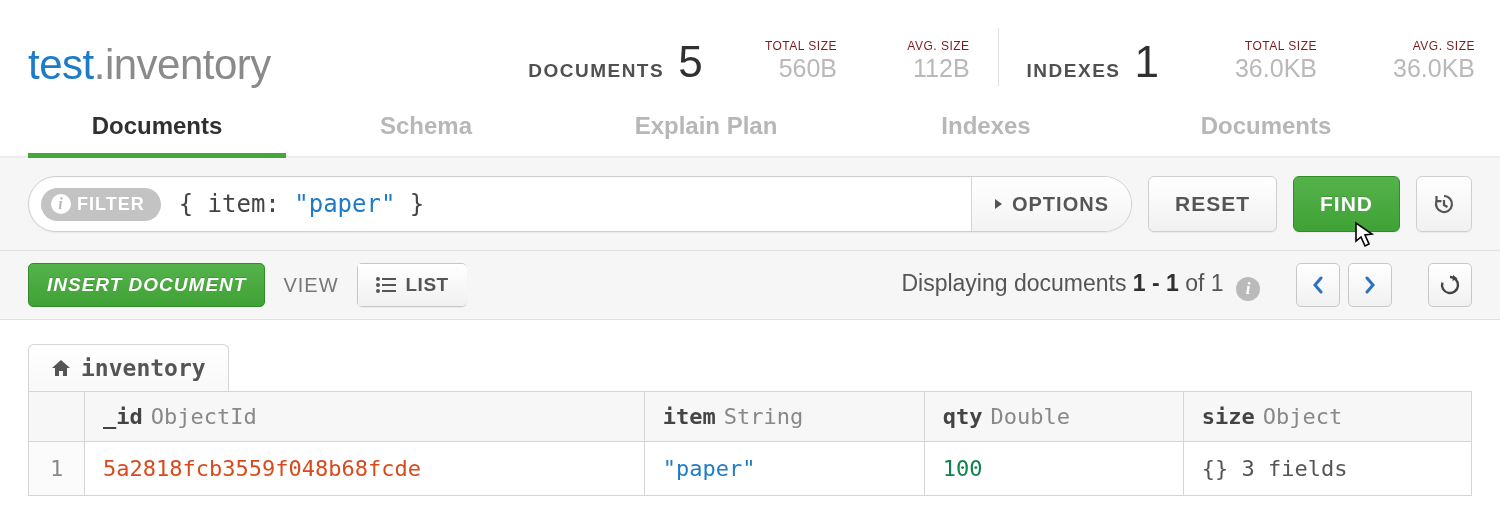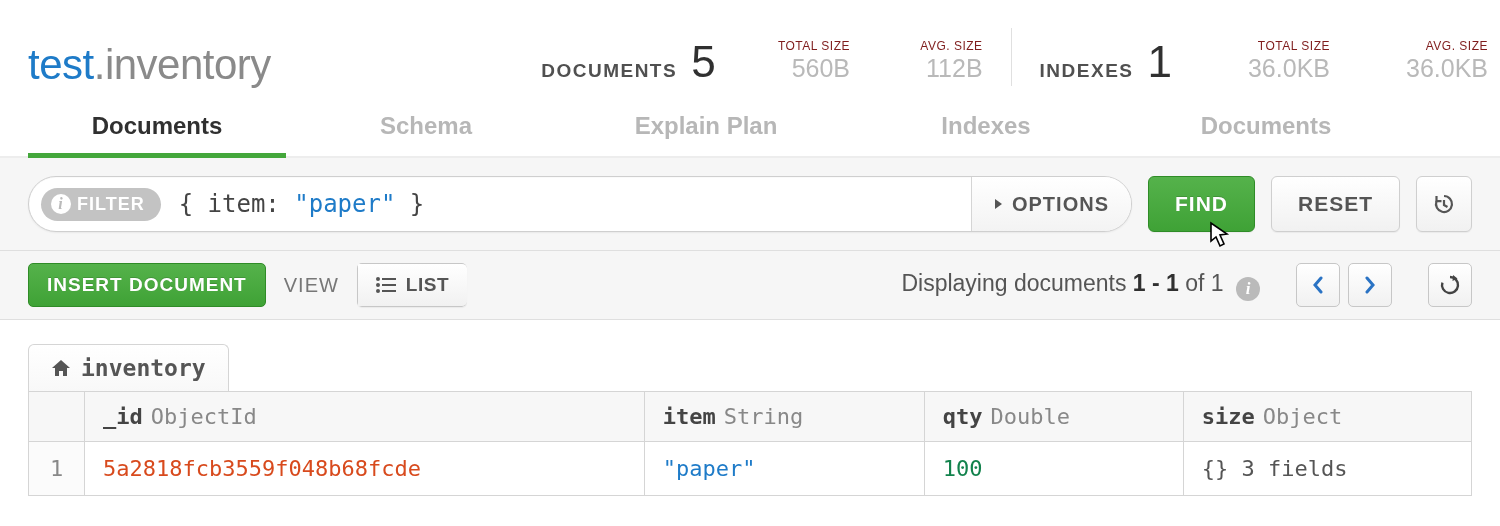--- a/index.html
+++ b/index.html
@@ -11,21 +11,21 @@
       font-family: -apple-system, BlinkMacSystemFont, "Segoe UI", Helvetica, Arial, sans-serif;
       background: #fff;
       color: #303030;
       width: 1500px;
     }
     
     
     .header-row {
       display: flex;
       align-items: flex-end;
-      padding: 28px 12px 0 28px;
+      padding: 28px 25px 0 28px;
       gap: 0;
     }
     .namespace {
       font-size: 42px;
       font-weight: 400;
       letter-spacing: -0.5px;
       color: #8a8a8a;
       flex: 0 0 auto;
       line-height: 1;
     }
@@ -247,20 +247,21 @@
       background: linear-gradient(#55b24b, #3fa236);
       border: 1px solid #2f8c27;
       color: #fff;
       font-weight: 700;
       letter-spacing: 1px;
       font-size: 19px;
       padding: 4px 18px;
       border-radius: 5px;
       cursor: pointer;
       text-shadow: 0 -1px 0 rgba(0,0,0,0.15);
+      font-style: italic;
     }
     .view-label {
       font-size: 20px;
       font-weight: 500;
       color: #777;
       letter-spacing: 1px;
     }
     .toggle-group {
       display: inline-flex;
       border-radius: 5px;
@@ -454,28 +455,28 @@
         <span>FILTER</span>
       </span>
       <div class="filter-query"><span class="tok-key">{ </span><span class="tok-key">item:</span><span> </span><span class="tok-str">"paper"</span><span class="tok-key"> }</span></div>
       <button class="options-btn">
         <svg class="inline-svg" width="10" height="12" viewBox="0 0 10 12">
             <path d="M1 1 L8 6 L1 11 Z" fill="#555"></path>
           </svg>
         <span>OPTIONS</span>
       </button>
     </div>
+    <button class="btn">
+      <span>RESET</span>
+    </button>
     <button class="btn btn-green">
       <span>FIND</span>
       <svg class="cursor-icon" width="30" height="34" viewBox="0 0 30 34">
         <path d="M7 2 L7 20 L12 16 L16 25 L20 23 L16 14 L23 13 Z" fill="#fff" stroke="#000" stroke-width="1.6"></path>
       </svg>
-    </button>
-    <button class="btn">
-      <span>RESET</span>
     </button>
     <button class="btn btn-icon">
       <svg width="24" height="24" viewBox="0 0 24 24">
           <path d="M12 4 a8 8 0 1 1 -7.5 5.2" fill="none" stroke="#555" stroke-width="2.2"></path>
           <path d="M4.5 4 L4.5 9.2 L9.5 9.2" fill="none" stroke="#555" stroke-width="2.2"></path>
           <path d="M12 8 L12 13 L15.5 15" fill="none" stroke="#555" stroke-width="2.2"></path>
         </svg>
     </button>
   </div>
 </div>

